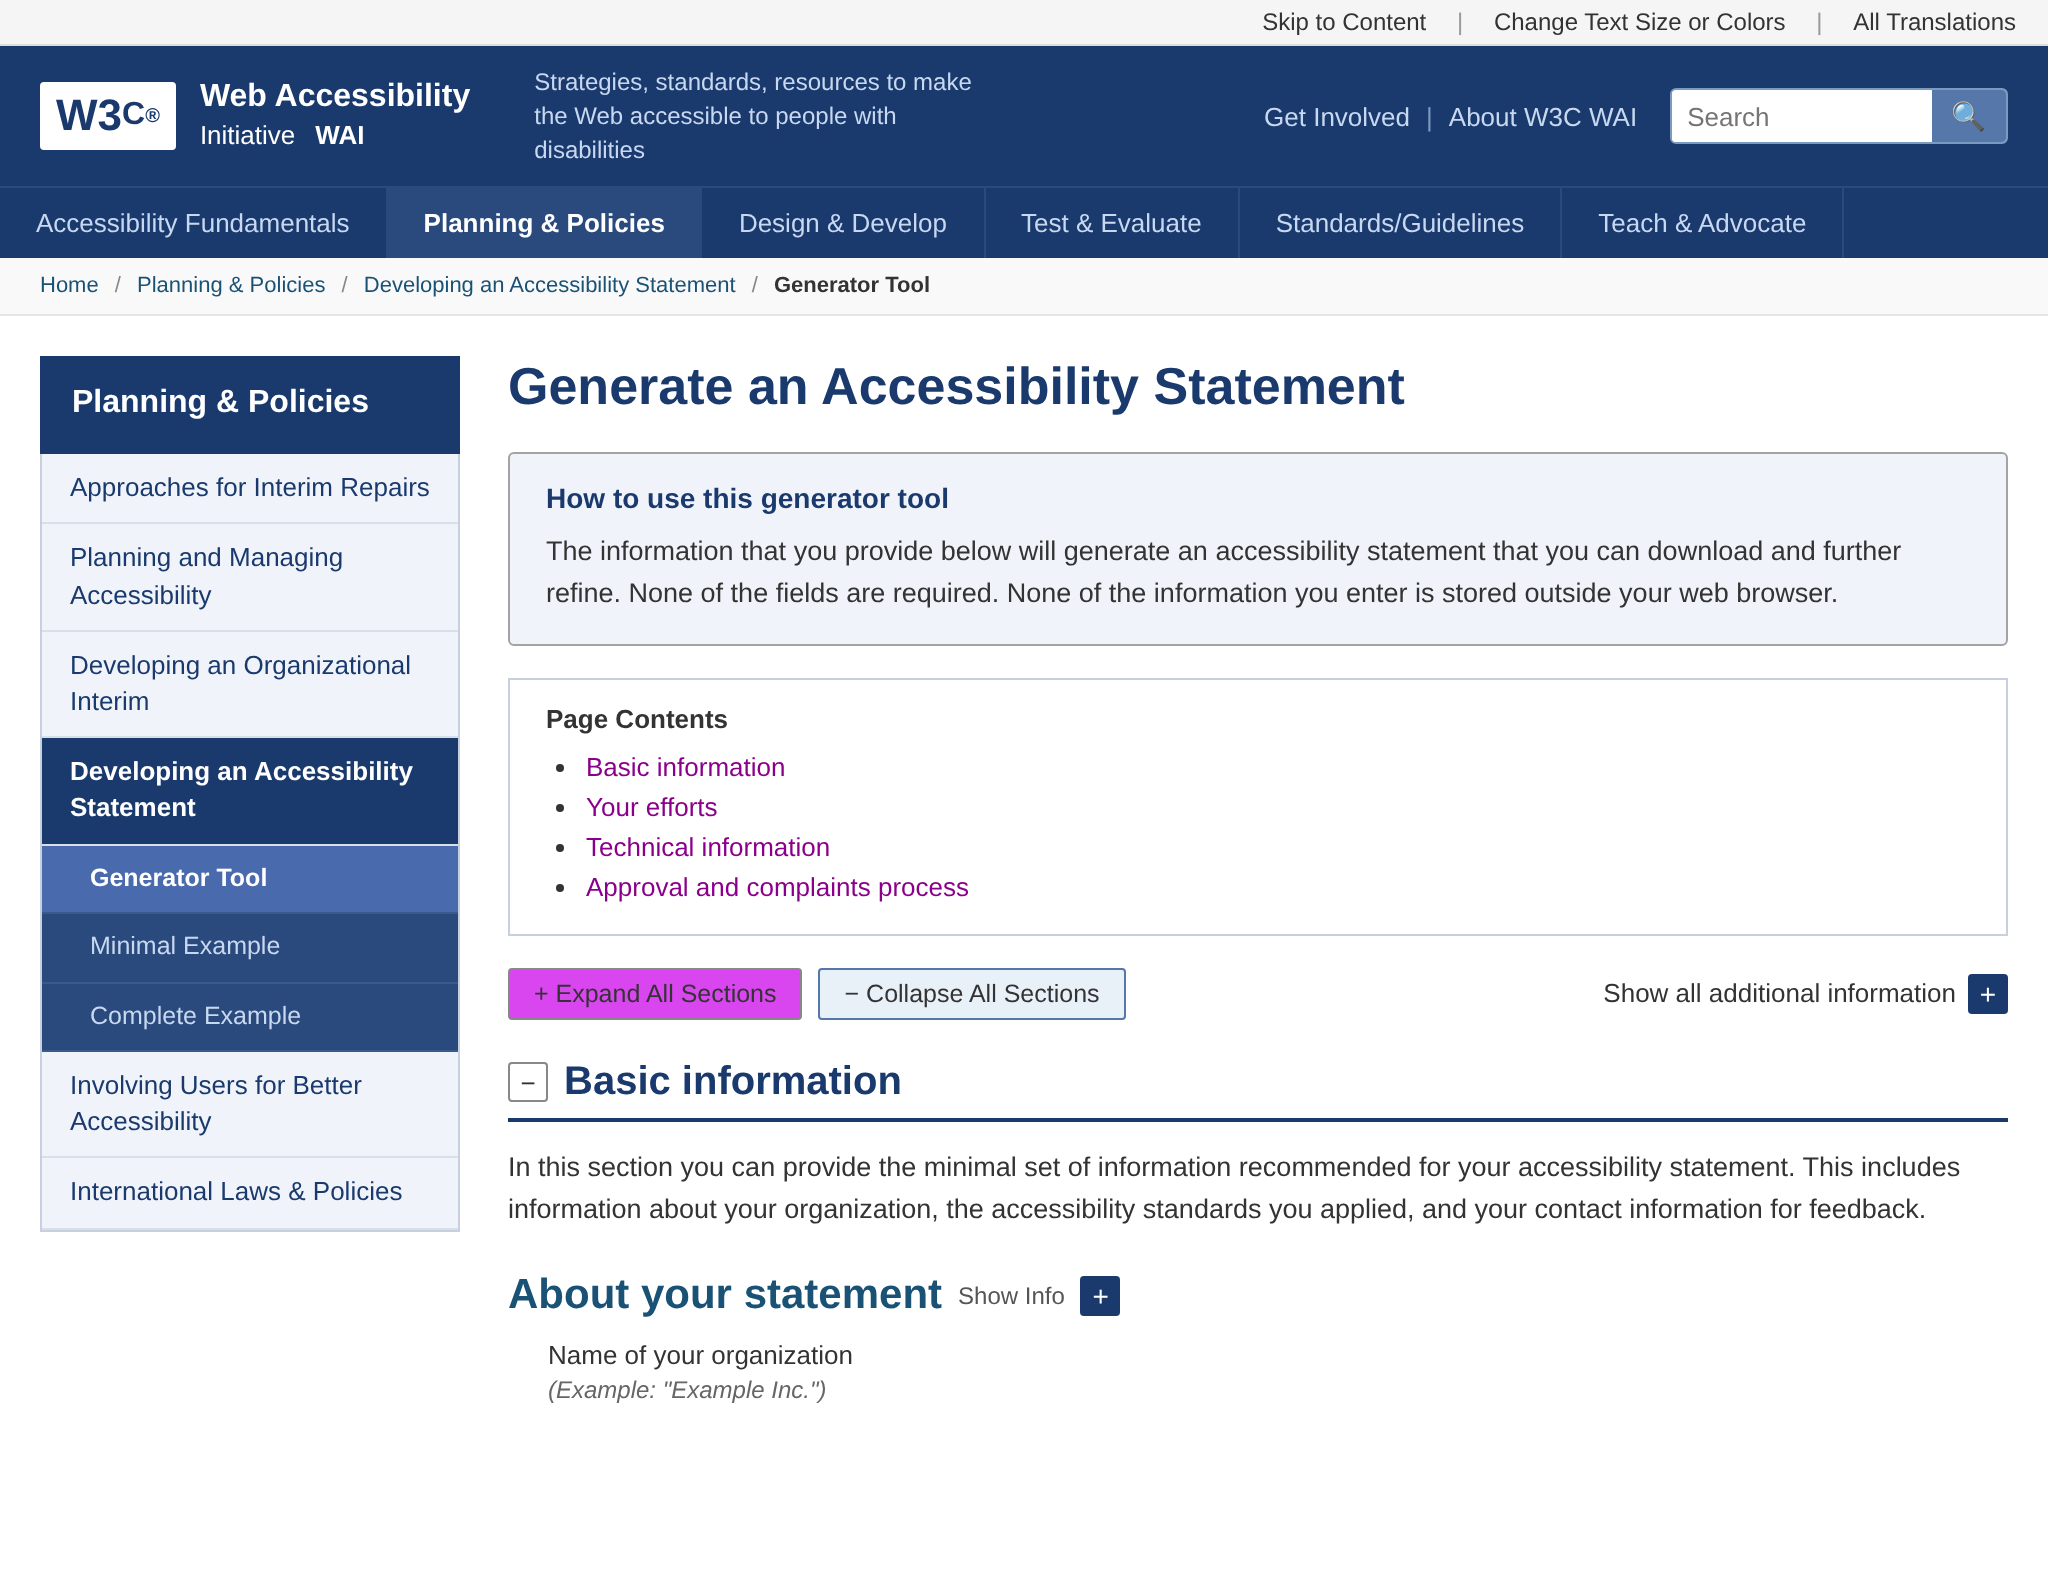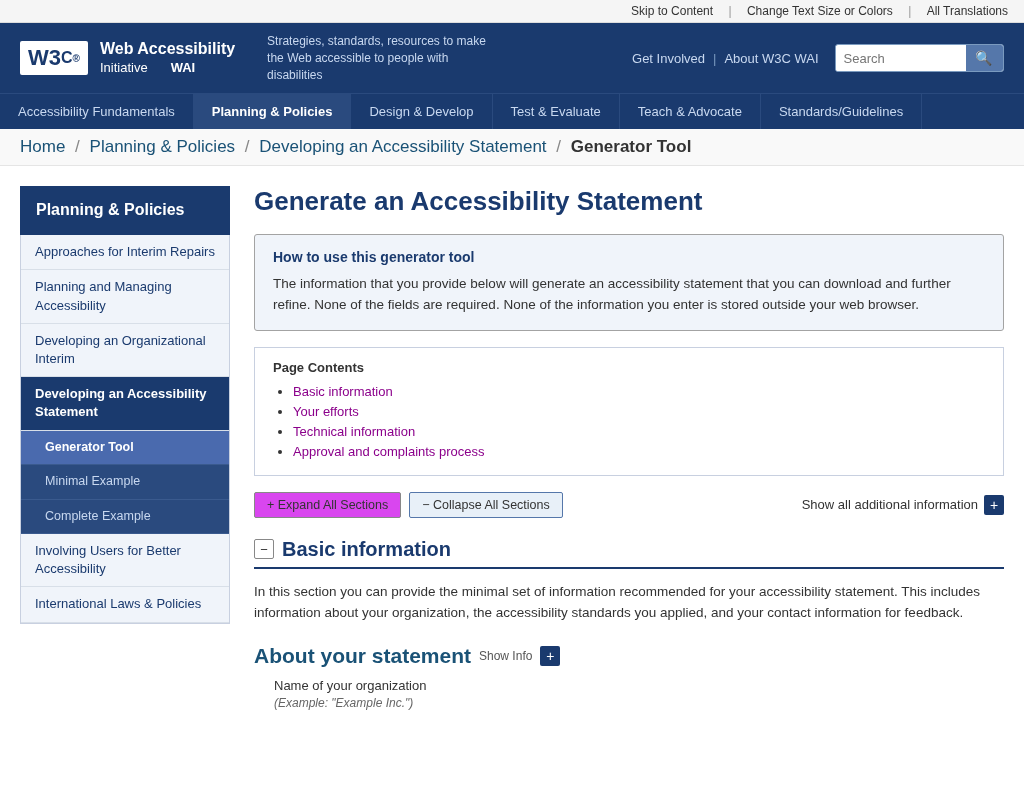--- a/index.html
+++ b/index.html
@@ -45,21 +45,21 @@
       align-items: center;
     }
     .w3c-logo .w3 { font-size: 22px; font-weight: 900; }
     .w3c-logo .c { font-size: 16px; }
     .w3c-logo .reg { font-size: 10px; vertical-align: super; }
     .wai-title {
       color: #fff;
       line-height: 1.3;
     }
     .wai-title .line1 { font-size: 16px; font-weight: bold; }
-    .wai-title .line2 { font-size: 13px; display: flex; gap: 23px; text-align: right; }
+    .wai-title .line2 { font-size: 13px; display: flex; gap: 10px; text-align: right; }
     .wai-title .initiative { }
     .wai-title .wai { font-weight: bold; }
     .header-tagline {
       color: #c8d8f0;
       font-size: 12px;
       max-width: 220px;
       line-height: 1.4;
       margin-left: 20px;
     }
     .header-right {
@@ -121,21 +121,21 @@
       padding: 10px 18px;
       font-size: 13px;
       border-right: 1px solid #2a4a7e;
       white-space: nowrap;
     }
     .main-nav ul li a.active { background: #2a4a7e; color: #fff; font-weight: bold; }
 
     
     .breadcrumb {
       padding: 8px 20px;
-      font-size: 17px;
+      font-size: 11px;
       color: #555;
       background: #f9f9f9;
       border-bottom: 1px solid #e5e5e5;
     }
     .breadcrumb a { color: #1a5276; text-decoration: none; }
     .breadcrumb .sep { margin: 0 5px; color: #888; }
     .breadcrumb .current { font-weight: bold; color: #333; }
 
     
     .main-layout {
@@ -420,24 +420,24 @@
     <li>
       <a class="active">Planning &amp; Policies</a>
     </li>
     <li>
       <a>Design &amp; Develop</a>
     </li>
     <li>
       <a>Test &amp; Evaluate</a>
     </li>
     <li>
-      <a>Teach &amp; Advocate</a>
+      <a>Standards/Guidelines</a>
     </li>
     <li>
-      <a>Standards/Guidelines</a>
+      <a>Teach &amp; Advocate</a>
     </li>
   </ul>
 </nav>
 
 <div class="breadcrumb">
   <a>Home</a>
   <span class="sep">/</span>
   <a>Planning &amp; Policies</a>
   <span class="sep">/</span>
   <a>Developing an Accessibility Statement</a>

